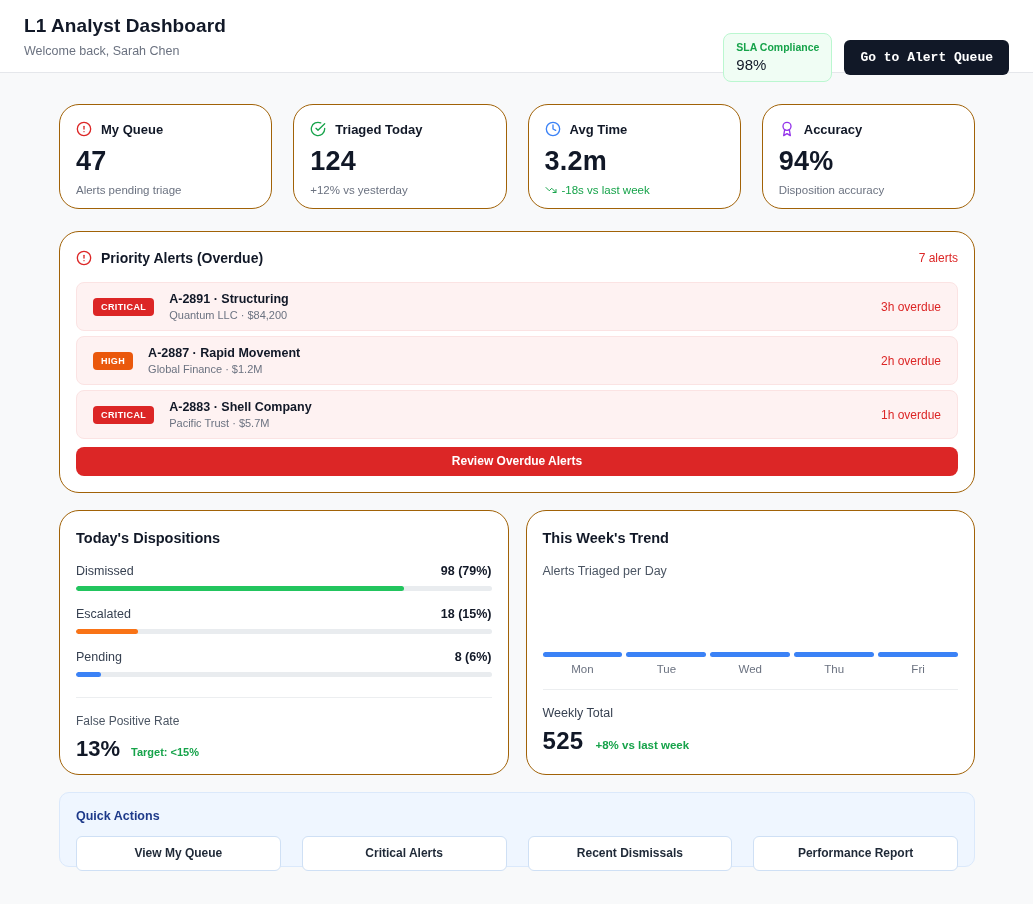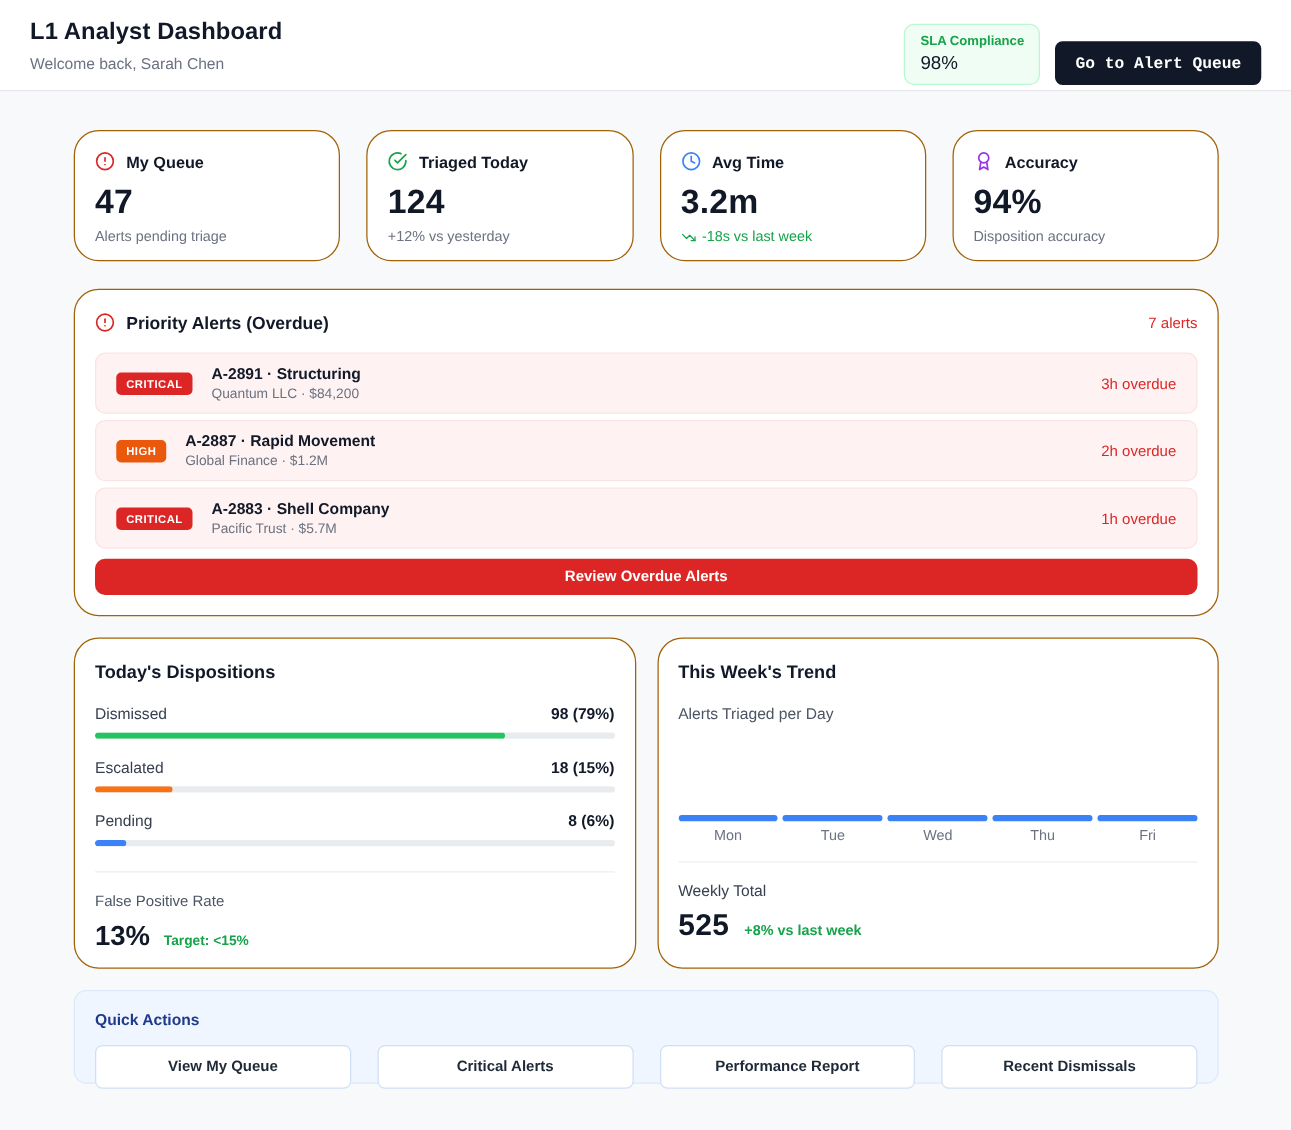--- a/index.html
+++ b/index.html
@@ -14,21 +14,21 @@
   
   .header {
     background: #fff;
     border-bottom: 1px solid #e5e7eb;
     height: 73px;
     padding: 15px 24px 0 24px;
     display: flex; justify-content: space-between; align-items: flex-start;
   }
   .header-title { font-size: 19px; font-weight: 700; letter-spacing: .1px; }
   .header-sub { font-size: 12.5px; color: #6b7280; margin-top: 7px; }
-  .header-right { display: flex; align-items: flex-end; gap: 12px; margin-top: 4px; }
+  .header-right { display: flex; align-items: flex-start; gap: 12px; margin-top: 18px; }
   .sla-badge {
     background: #f0fdf4; border: 1px solid #bbf7d0; border-radius: 8px;
     padding: 7px 12px 8px 12px; min-width: 86px;
   }
   .sla-label { font-size: 10.5px; font-weight: 600; color: #16a34a; }
   .sla-value { font-size: 15px; font-weight: 500; color: #111827; margin-top: 3px; }
   .dark-btn {
     background: #111827; color: #fff; border: none; border-radius: 6px;
     font-family: Liberation Mono, monospace; font-size: 13px; font-weight: 600;
     padding: 10px 16px; margin-top: 7px; cursor: pointer;
@@ -334,18 +334,18 @@
       </div>
     </div>
 
   </div>
 
   <div class="quick-panel">
     <div class="quick-title">Quick Actions</div>
     <div class="quick-grid">
       <button class="quick-btn">View My Queue</button>
       <button class="quick-btn">Critical Alerts</button>
+      <button class="quick-btn">Recent Dismissals</button>
       <button class="quick-btn">Performance Report</button>
-      <button class="quick-btn">Recent Dismissals</button>
     </div>
   </div>
 
 </div>
 
 </body></html>

